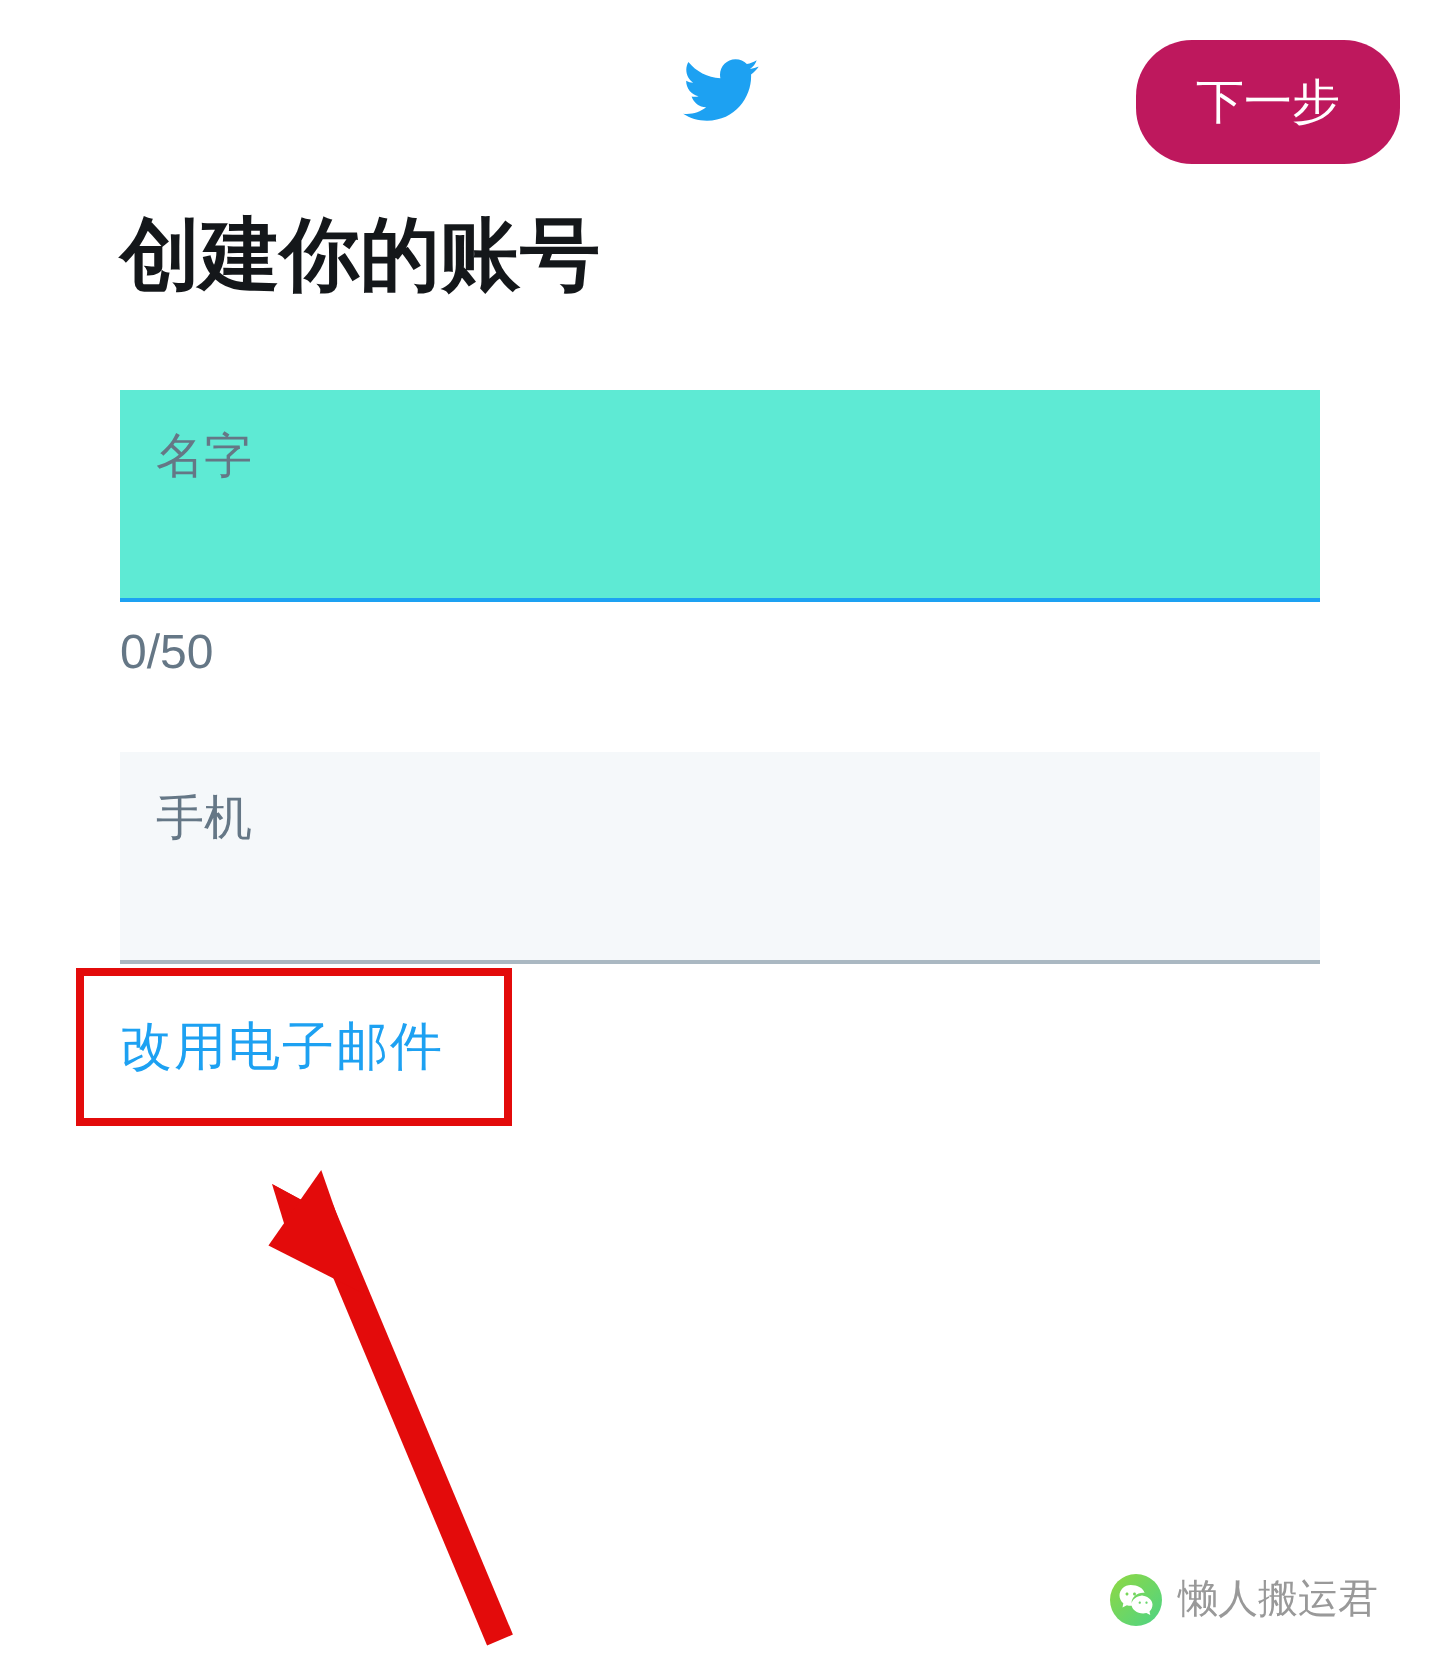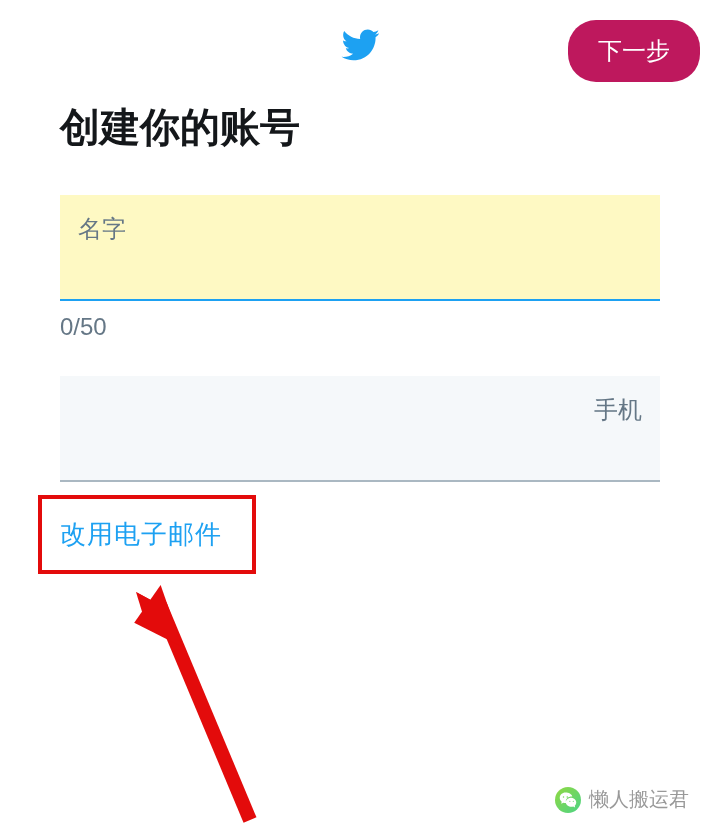--- a/index.html
+++ b/index.html
@@ -48,54 +48,53 @@
       font-size: 40px;
       font-weight: 700;
       color: #14171A;
       margin-bottom: 40px;
     }
     .input-group {
       margin-bottom: 10px;
     }
     .input-field {
       width: 100%;
-      background: #fef9c3;
+      background: #5eead4;
       border: none;
       border-bottom: 2px solid #1DA1F2;
       padding: 20px 18px 56px 18px;
       font-size: 24px;
       color: #657786;
       outline: none;
     }
     .input-field-phone {
       width: 100%;
       background: #F5F8FA;
       border: none;
       border-bottom: 2px solid #AAB8C2;
       padding: 20px 18px 56px 18px;
       font-size: 24px;
       color: #657786;
       outline: none;
-      text-align: right;
     }
     .input-field::placeholder,
     .input-field-phone::placeholder {
       color: #657786;
     }
     .char-counter {
       text-align: left;
       font-size: 24px;
       color: #657786;
       margin-top: 12px;
       margin-bottom: 35px;
     }
     .switch-link-container {
       position: absolute;
       left: 38px;
-      top: 495px;
+      top: 484px;
       border: 4px solid #E30B0B;
       padding: 18px 30px 18px 18px;
     }
     .switch-link {
       color: #1DA1F2;
       font-size: 26px;
       font-weight: 400;
       text-decoration: none;
       letter-spacing: 1px;
     }

